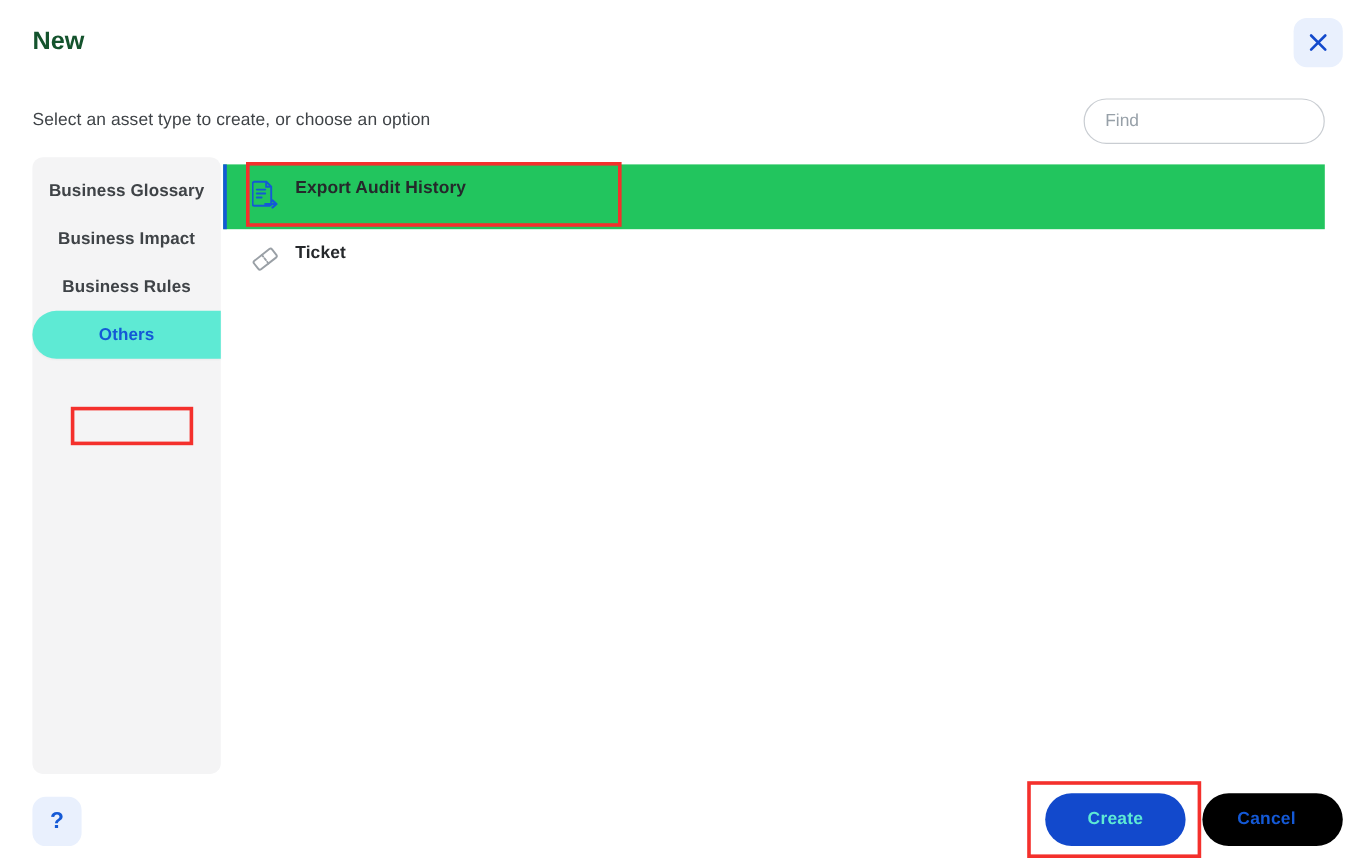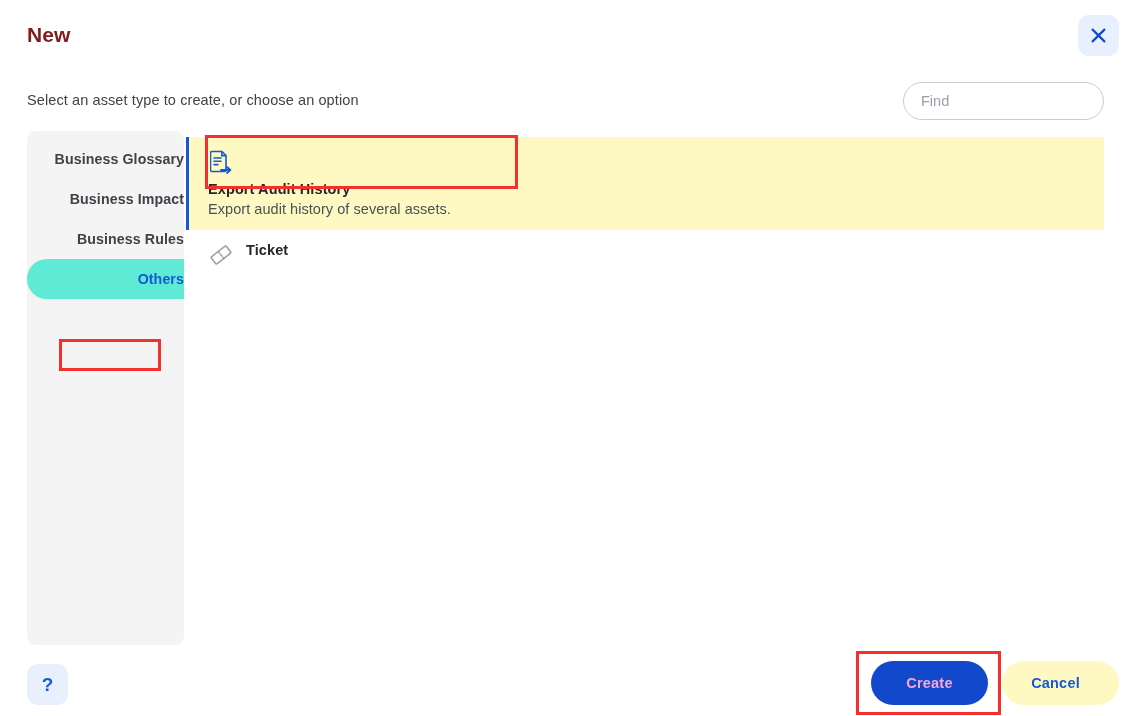--- a/index.html
+++ b/index.html
@@ -42,21 +42,21 @@
     right: 0;
     height: 72px;
   }
   .dialog-title {
     position: absolute;
     left: 27px;
     top: 23px;
     font-size: 21px;
     font-weight: bold;
     letter-spacing: 0.1px;
-    color: #7f1d1d;
+    color: #14532d;
   }
   .close-button {
     position: absolute;
     right: 13px;
     top: 15px;
     width: 41px;
     height: 41px;
     border-radius: 11px;
     background: #e9f0fd;
     border: none;
@@ -105,21 +105,21 @@
     background: #f4f4f5;
     border-radius: 9px;
     padding-top: 8px;
     box-sizing: border-box;
   }
   .category-item {
     position: relative;
     height: 40px;
     display: flex;
     align-items: center;
-    justify-content: flex-end;
+    justify-content: center;
     font-size: 14.2px;
     font-weight: bold;
     color: #3f4347;
     letter-spacing: 0.1px;
     cursor: pointer;
     white-space: nowrap;
   }
   .category-item.selected {
     color: #1459d6;
     background: #5eead4;
@@ -140,24 +140,23 @@
   .result-row {
     position: relative;
     display: flex;
     align-items: flex-start;
     padding: 11px 0 11px 22px;
     min-height: 30px;
     cursor: pointer;
     box-sizing: border-box;
   }
   .result-row.selected {
-    background: #fef9c3;
+    background: #22c55e;
     border-left: 3px solid #1459d6;
     padding-left: 19px;
-    flex-direction: column;
   }
   .result-icon {
     flex: 0 0 auto;
     width: 26px;
     height: 30px;
     margin-right: 12px;
     display: flex;
     align-items: flex-start;
     justify-content: center;
     padding-top: 2px;
@@ -211,25 +210,25 @@
     height: 44px;
     font-family: "Liberation Sans", sans-serif;
     font-size: 14.5px;
     font-weight: bold;
     letter-spacing: 0.2px;
     cursor: pointer;
     padding: 0 20px;
   }
   .btn-primary {
     background: #1249cc;
-    color: #f9a8d4;
+    color: #5eead4;
     min-width: 117px;
   }
   .btn-secondary {
-    background: #fef9c3;
+    background: #000000;
     color: #1459d6;
     min-width: 117px;
     padding-left: 10px;
   }
 
   
   .annot {
     position: absolute;
     border: 3px solid #f4302c;
     box-sizing: border-box;
@@ -282,21 +281,20 @@
       <div class="result-icon">
         <svg width="22" height="24" viewBox="0 0 22 24">
           <path d="M2 1.5 H12 L16 5.5 V20 a1.5 1.5 0 0 1 -1.5 1.5 H2 A1.5 1.5 0 0 1 0.5 20 V3 A1.5 1.5 0 0 1 2 1.5 Z" fill="none" stroke="#1459d6" stroke-width="1.6"></path>
           <path d="M11.8 1.8 V5.6 H15.6" fill="none" stroke="#1459d6" stroke-width="1.6"></path>
           <path d="M4 8 H11 M4 11.3 H11 M4 14.6 H8" stroke="#1459d6" stroke-width="1.6" stroke-linecap="round"></path>
           <path d="M11 20 H20 M17 17 L20.4 20 L17 23" fill="none" stroke="#1459d6" stroke-width="1.8" stroke-linecap="round" stroke-linejoin="round"></path>
         </svg>
       </div>
       <div class="result-text">
         <div class="result-title">Export Audit History</div>
-        <div class="result-desc">Export audit history of several assets.</div>
       </div>
     </div>
 
     <div class="result-row">
       <div class="result-icon">
         <svg width="24" height="24" viewBox="0 0 24 24">
           <g transform="rotate(-38 12 12)">
             <rect x="2.5" y="7.5" width="19" height="9" rx="1.6" fill="none" stroke="#9aa0a6" stroke-width="1.6"></rect>
             <path d="M12 7.5 V9.3 M12 11 V13 M12 14.7 V16.5" stroke="#9aa0a6" stroke-width="1.5" stroke-linecap="round"></path>
           </g>

